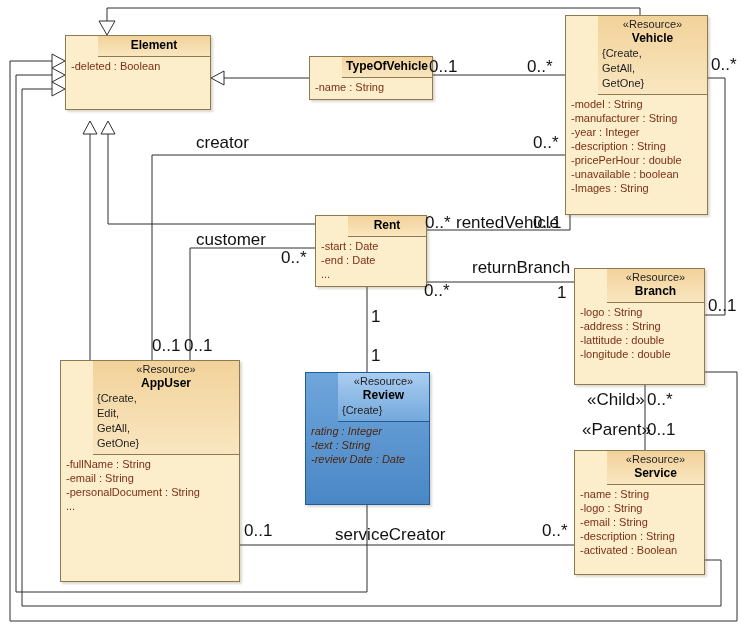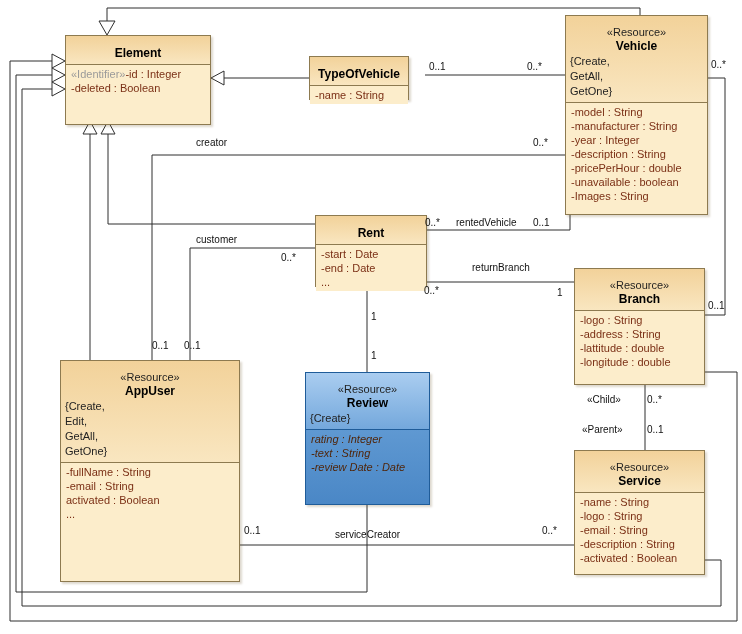--- a/index.html
+++ b/index.html
@@ -9,36 +9,36 @@
   svg.wires { position:absolute; left:0; top:0; z-index:1; }
 
   .cls {
     position:absolute; z-index:2; display:flex; flex-direction:column;
     border:1px solid #8d7a50; background:#fcedcb;
     box-shadow:1.5px 1.5px 2px rgba(120,100,60,.25);
     font-size:11px; color:#1a1a1a;
   }
   .head {
     background:linear-gradient(180deg,#f2d29a 0%, #f9e6c0 100%);
-    border-bottom:1px solid #8d7a50; padding:10px 4px 3px 4px;
+    border-bottom:1px solid #8d7a50; padding:2px 4px 3px 4px;margin-left:32px;
   }
   .attrs { flex:1; padding:2px 0 2px 0; background:#fcedcb; }
   .cname { font-weight:bold; font-size:12px; text-align:center; color:#000; line-height:15px; }
   .stereo { text-align:center; font-size:11px; color:#1f1f1f; line-height:13px; }
   .constraint-line { text-align:left; line-height:15px; color:#222; padding-right:4px; }
   .attr-line { line-height:14px; padding-left:5px; color:#7b3016; white-space:nowrap; }
   .gray { color:#9a9a9a; }
   .attr-frag { color:#7b3016; }
 
   .cls.blue { border-color:#1f5c99; background:linear-gradient(180deg,#6fa6db 0%, #4a87c6 100%); }
   .cls.blue .head { background:linear-gradient(180deg,#aacdf0 0%, #74a8dc 100%); border-bottom-color:#1f5c99; }
   .cls.blue .attrs { background:transparent;font-style:italic; }
   .cls.blue .attr-line { color:#50260b; }
 
-  .elbl { position:absolute; z-index:3; font-size:10px; color:#111; white-space:nowrap; line-height:12px; }
+  .elbl { position:absolute; z-index:3; font-size:17px; color:#111; white-space:nowrap; line-height:12px; }
 </style>
 </head>
 <body>
 
 <div class="canvas">
 
   <svg class="wires" width="742" height="634" viewBox="0 0 742 634">
     <g stroke="#2e2e2e" stroke-width="1" fill="none">
       <polyline points="640,15 640,8 107,8 107,21"></polyline>
       <polyline points="309,78 224,78"></polyline>
@@ -61,31 +61,30 @@
       <polygon points="107,35 99,21 115,21"></polygon>
       <polygon points="211,78 224,71 224,85"></polygon>
       <polygon points="90,121 83,134 97,134"></polygon>
       <polygon points="108,121 101,134 115,134"></polygon>
       <polygon points="65,61 52,54 52,68"></polygon>
       <polygon points="65,75 52,68 52,82"></polygon>
       <polygon points="65,89 52,82 52,96"></polygon>
     </g>
   </svg>
 
-  <div class="cls" style="left:65px;top:35px;width:146px;height:90px">
+  <div class="cls" style="left:65px;top:35px;width:146px;height:75px">
     <div class="head">
       <div class="cname">Element</div>
     </div>
     <div class="attrs">
-      <div class="attr-line"><span class="gray">«Identifier»</span><span class="attr-frag">-id : Integer</span></div>
       <div class="attr-line">-deleted : Boolean</div>
     </div>
   </div>
 
-  <div class="cls" style="left:309px;top:56px;width:100px;height:44px">
+  <div class="cls" style="left:309px;top:56px;width:124px;height:44px">
     <div class="head">
       <div class="cname">TypeOfVehicle</div>
     </div>
     <div class="attrs">
         <div class="attr-line">-name : String</div>
       </div>
   </div>
 
   <div class="cls" style="left:565px;top:15px;width:143px;height:200px">
     <div class="head">
@@ -139,21 +138,21 @@
       <div class="constraints">
           <div class="constraint-line">{Create,</div>
           <div class="constraint-line">Edit,</div>
           <div class="constraint-line">GetAll,</div>
           <div class="constraint-line">GetOne}</div>
         </div>
     </div>
     <div class="attrs">
         <div class="attr-line">-fullName : String</div>
         <div class="attr-line">-email : String</div>
-        <div class="attr-line">activated : Boolean</div>
+        <div class="attr-line">-personalDocument : String</div>
         <div class="attr-line">...</div>
       </div>
   </div>
 
   <div class="cls blue" style="left:305px;top:372px;width:125px;height:133px">
     <div class="head">
       <div class="stereo">«Resource»</div>
       <div class="cname">Review</div>
       <div class="constraints">
           <div class="constraint-line">{Create}</div>

